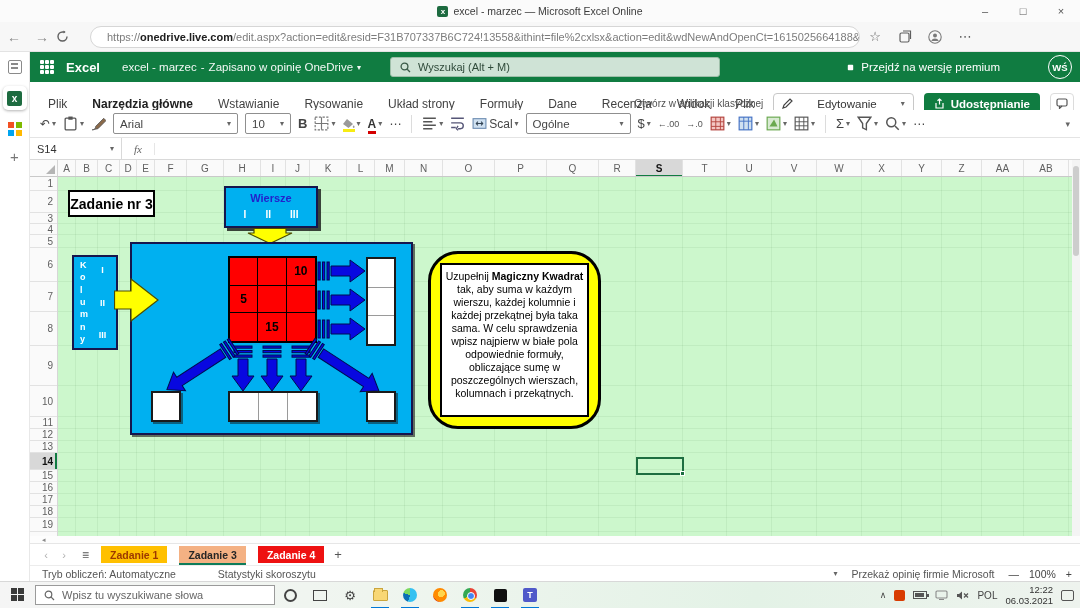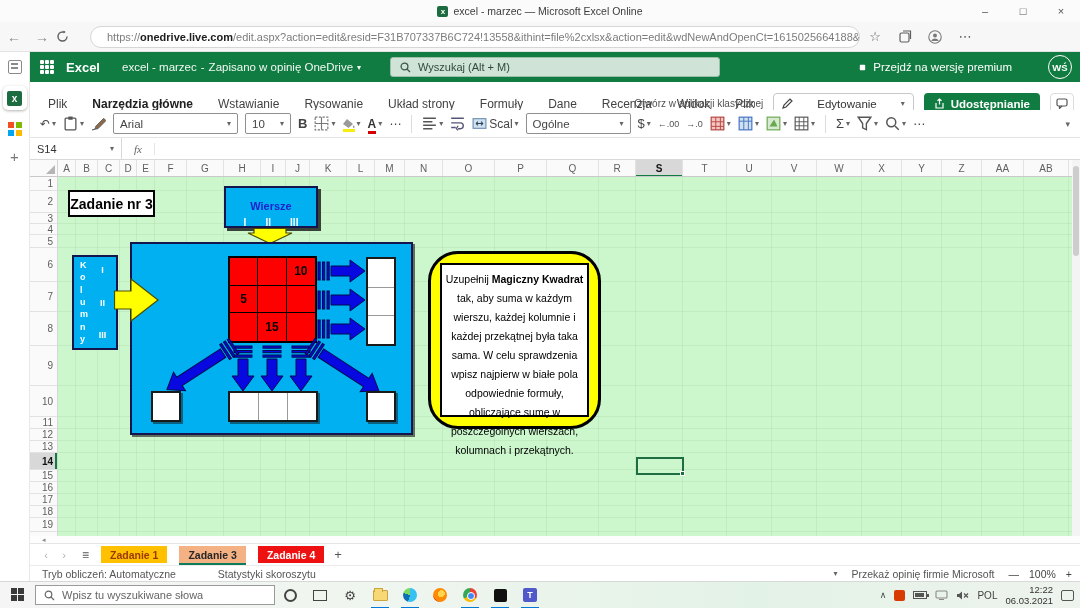--- a/index.html
+++ b/index.html
@@ -34,21 +34,21 @@
   .ms-logo i { display:block; }
   .rail-plus { color:#777; font-size:15px; }
 
   
   #exhead { left:30px; top:52px; width:1050px; height:30px; background:var(--green,#107c41); display:flex; align-items:center; color:#fff; }
   .waffle { width:14px; height:14px; margin:0 12px 0 10px; display:grid; grid-template-columns:repeat(3,4px); grid-template-rows:repeat(3,4px); gap:1px; }
   .waffle i { background:#fff; border-radius:1px; display:block; }
   #exhead .brand { font-weight:bold; font-size:13px; margin-right:22px; }
   #exhead .doc { font-size:11.5px; opacity:.95; display:flex; gap:4px; align-items:center; }
   #exsearch { position:absolute; left:360px; top:5px; width:330px; height:20px; background:#cfe3d6; border:1px solid #9dbfa9; border-radius:3px; display:flex; align-items:center; gap:7px; padding:0 9px; color:#2f4a3a; }
-  #exhead .premium { position:absolute; right:68px; display:flex; align-items:center; gap:6px; font-size:11.5px; }
+  #exhead .premium { position:absolute; right:80px; display:flex; align-items:center; gap:6px; font-size:11.5px; }
   .diamond { width:9px; height:9px; background:#fff; transform:rotate(45deg) scale(.85); clip-path:polygon(50% 0,100% 50%,50% 100%,0 50%); }
   .avatar { position:absolute; right:8px; top:3px; width:24px; height:24px; border:1.5px solid #fff; border-radius:50%; display:flex; align-items:center; justify-content:center; font-size:9.5px; font-weight:bold; }
 
   
   #menubar { left:30px; top:82px; width:1050px; height:44px; background:#fff; border-bottom:1px solid #e4e4e4; display:flex; align-items:center; }
   #menutabs { display:flex; gap:25px; padding-left:18px; font-size:12px; color:#424242; }
   .mtab { position:relative; padding:5px 0; white-space:nowrap; }
   .mtab.active { font-weight:bold; color:#202020; }
   .mtab.active:after { content:""; position:absolute; left:-2px; right:-2px; bottom:-1px; height:3px; background:var(--green); border-radius:2px; }
   #menubar .right { position:absolute; right:6px; display:flex; align-items:center; gap:10px; }
@@ -87,39 +87,39 @@
   .gl-v { position:absolute; top:0; bottom:0; width:1px; background:rgba(0,60,0,.06); }
   .gl-h { position:absolute; left:0; right:0; height:1px; background:rgba(0,60,0,.06); }
   #vscroll { left:1072px; top:160px; width:8px; height:376px; background:#f4f4f4; }
   #vscroll i { position:absolute; left:1px; top:6px; width:6px; height:90px; background:#cdcdcd; border-radius:3px; }
   #hscroll { left:30px; top:536px; width:1050px; height:7px; background:#fdfdfd; color:#8a8a8a; font-size:7px; display:flex; align-items:center; padding-left:12px; }
 
   
   .shape { position:absolute; }
   #task-label { left:68px; top:190px; width:87px; height:27px; background:#fff; border:2px solid #000; display:flex; align-items:center; justify-content:center; font-weight:bold; font-size:14px; color:#000; }
   #wiersze-box { left:224px; top:186px; width:94px; height:42px; background:var(--cyan,#00b0f0); border:2px solid #15154d; box-shadow:3px 3px 0 rgba(20,20,20,.8); }
-  #wiersze-box .t { text-align:center; font-weight:bold; color:#2222cc; font-size:11px; margin-top:12px; }
+  #wiersze-box .t { text-align:center; font-weight:bold; color:#2222cc; font-size:11px; margin-top:4px; }
   #wiersze-box .ii { display:flex; justify-content:space-around; color:#fff; font-weight:bold; font-size:10px; margin-top:5px; padding:0 8px; }
   #bigrect { left:130px; top:242px; width:283px; height:193px; background:var(--cyan,#00b0f0); border:2px solid #15154d; box-shadow:2px 2px 0 rgba(20,20,20,.6); }
   #kolumny-box { left:72px; top:255px; width:46px; height:95px; background:var(--cyan,#00b0f0); border:2px solid #15154d; display:flex; padding:4px 6px; }
   #kolumny-box .letters { flex:1; display:flex; flex-direction:column; justify-content:space-between; color:#fff; font-weight:bold; font-size:9px; line-height:9px; }
   #kolumny-box .nums { flex:1; display:flex; flex-direction:column; justify-content:space-between; padding:4px 0; text-align:center; color:#fff; font-weight:bold; font-size:9px; }
   #magic-square { left:228px; top:256px; width:89px; height:87px; border:2px solid #000; background:var(--red,#f00); display:grid; grid-template-columns:repeat(3,1fr); grid-template-rows:repeat(3,1fr); }
   #magic-square .mc { border-right:1px solid #000; border-bottom:1px solid #000; display:flex; align-items:center; justify-content:center; font-weight:bold; font-size:12px; color:#000; }
   #magic-square .mc:nth-child(3n) { border-right:none; }
   #magic-square .mc:nth-child(n+7) { border-bottom:none; }
   .wbox-col { left:366px; top:257px; width:30px; height:89px; display:flex; flex-direction:column; border:2px solid #1a1a1a; background:#fff; }
   .wbox-col i { flex:1; border-bottom:1px solid #9a9a9a; } .wbox-col i:last-child { border-bottom:none; }
   .wbox-row { left:228px; top:391px; width:90px; height:31px; display:flex; border:2px solid #1a1a1a; background:#fff; box-shadow:2px 2px 0 rgba(20,20,20,.5); }
   .wbox-row i { flex:1; border-right:1px solid #9a9a9a; } .wbox-row i:last-child { border-right:none; }
   .wbox { width:30px; height:31px; background:#fff; border:2px solid #1a1a1a; box-shadow:2px 2px 0 rgba(20,20,20,.5); }
   .barrow { fill:#0808e0; stroke:#000a50; stroke-width:1; }
   .yarrow { fill:#ffff00; stroke:#4d4d00; stroke-width:1.2; }
   #callout { left:428px; top:251px; width:173px; height:178px; background:var(--yellow,#ff0); border:3px solid #000; border-radius:30px; }
-  #callout .inner { position:absolute; left:9px; top:9px; right:9px; bottom:9px; background:#fff; border:2px solid #000; padding:5px 2px; text-align:center; font-size:10.5px; line-height:19px; color:#000; }
+  #callout .inner { position:absolute; left:9px; top:9px; right:9px; bottom:9px; background:#fff; border:2px solid #000; padding:5px 2px; text-align:center; font-size:10.5px; line-height:13px; color:#000; }
   #selcell { left:636px; top:457px; width:48px; height:18px; border:2px solid #1e6e41; }
   #selcell i { position:absolute; right:-3px; bottom:-3px; width:5px; height:5px; background:#1e6e41; border:1px solid #fff; }
 
   
   #sheetbar { left:30px; top:543px; width:1050px; height:22px; background:#fff; border-top:1px solid #e6e6e6; display:flex; align-items:center; gap:6px; padding-left:10px; }
   #sheetbar .nav { color:#b0b0b0; font-size:11px; width:12px; text-align:center; }
   #sheetbar .menu { color:#555; font-size:12px; margin:0 6px; }
   .stab { position:relative; height:17px; display:flex; align-items:center; padding:0 9px; font-size:10.5px; font-weight:bold; }
   .stab.active:after { content:""; position:absolute; left:0; right:0; bottom:-3px; height:3px; background:#0e7c5a; }
   #addsheet { color:#555; font-size:13px; margin-left:4px; }

